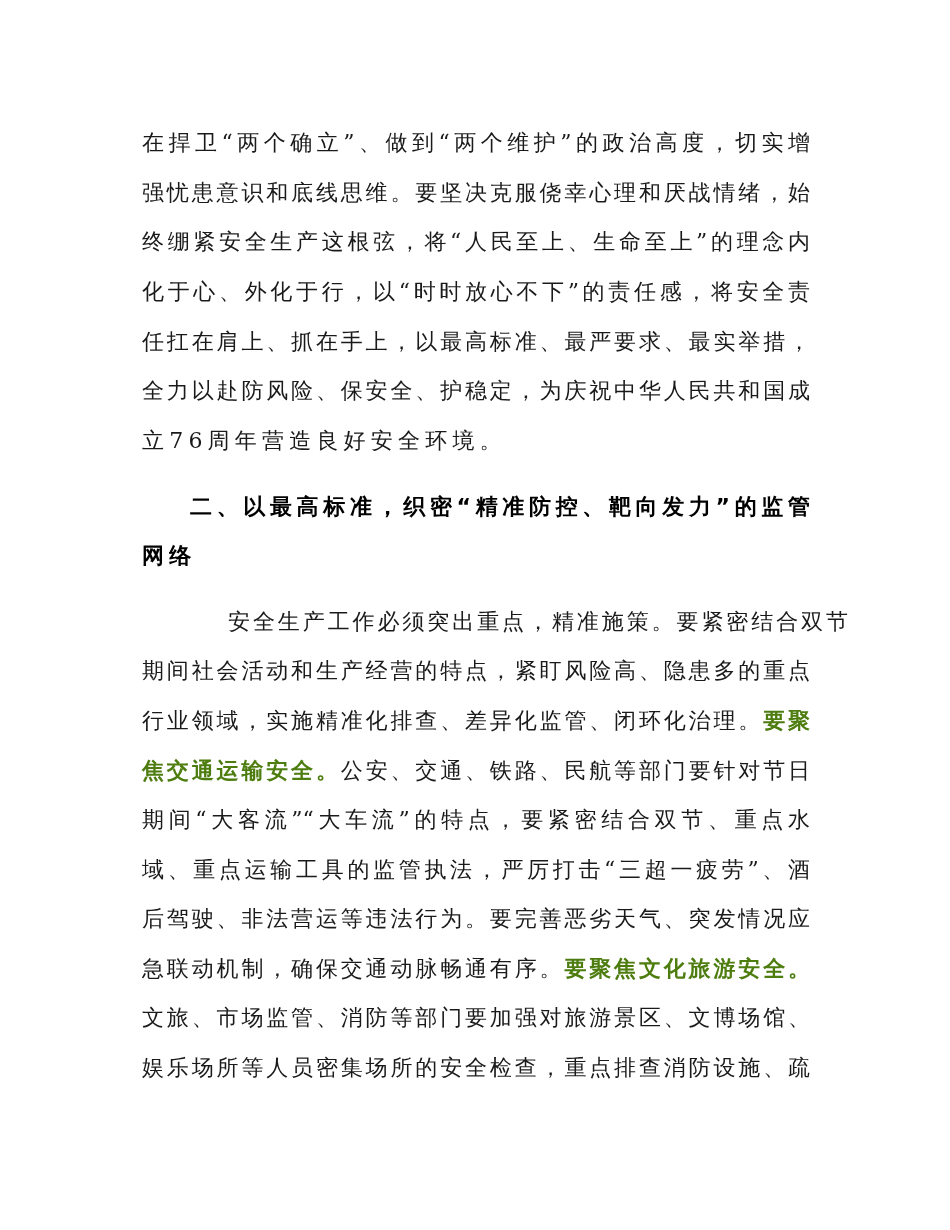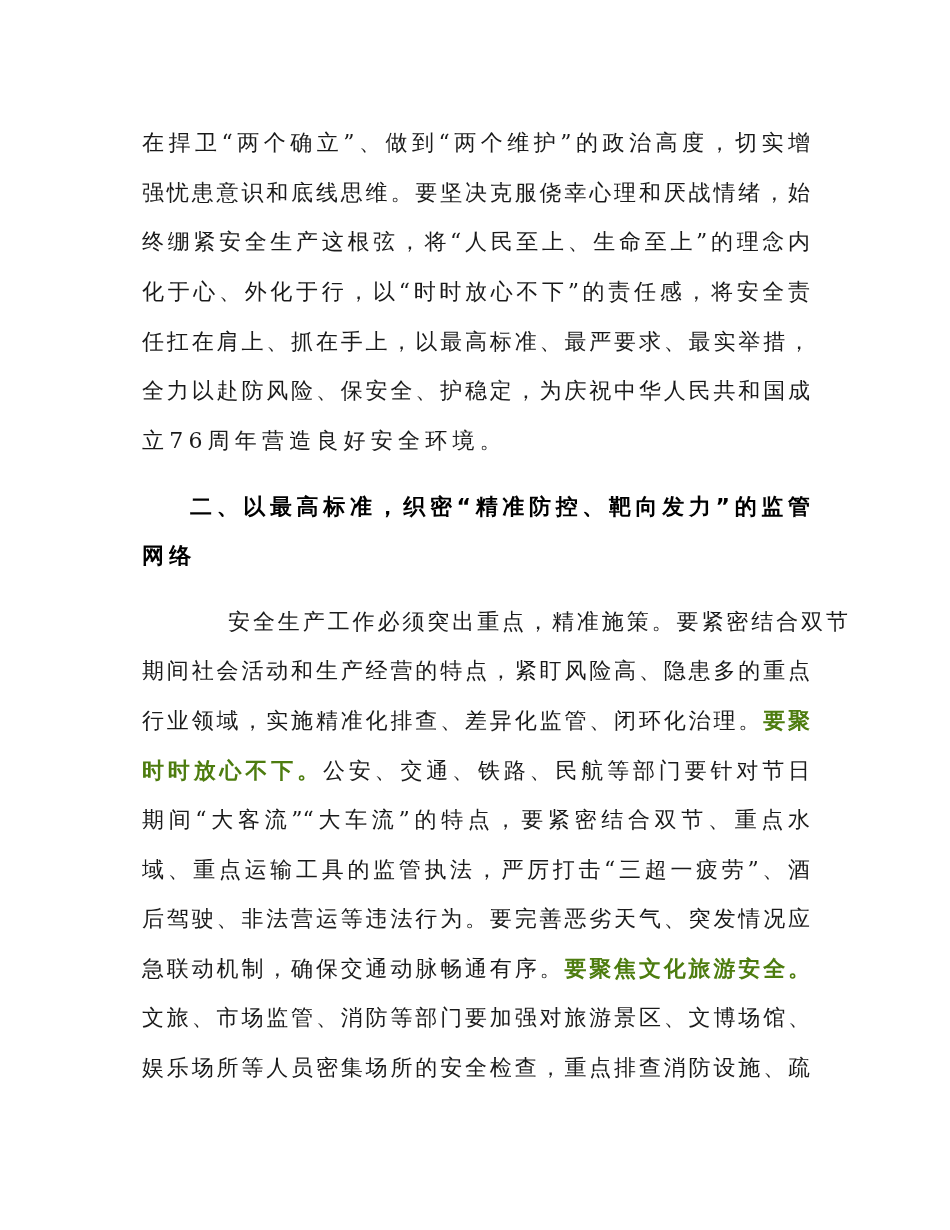--- a/index.html
+++ b/index.html
@@ -89,21 +89,21 @@
     <div class="line justify" style="top:607px; left:190px; width:620px;margin-left:38px;">
       <span>安全生产工作必须突出重点，精准施策。要紧密结合双节</span>
     </div>
     <div class="line justify" style="top:656px">
       <span>期间社会活动和生产经营的特点，紧盯风险高、隐患多的重点</span>
     </div>
     <div class="line justify" style="top:706px">
       <span>行业领域，实施精准化排查、差异化监管、闭环化治理。</span><span class="run-bold">要聚</span>
     </div>
     <div class="line justify" style="top:756px">
-      <span class="run-bold">时时放心不下。</span><span>公安、交通、铁路、民航等部门要针对节日</span>
+      <span class="run-bold">焦交通运输安全。</span><span>公安、交通、铁路、民航等部门要针对节日</span>
     </div>
     <div class="line justify" style="top:805px">
       <span>期间“大客流”“大车流”的特点，要紧密结合双节、重点水</span>
     </div>
     <div class="line justify" style="top:855px">
       <span>域、重点运输工具的监管执法，严厉打击“三超一疲劳”、酒</span>
     </div>
     <div class="line justify" style="top:904px">
       <span>后驾驶、非法营运等违法行为。要完善恶劣天气、突发情况应</span>
     </div>

